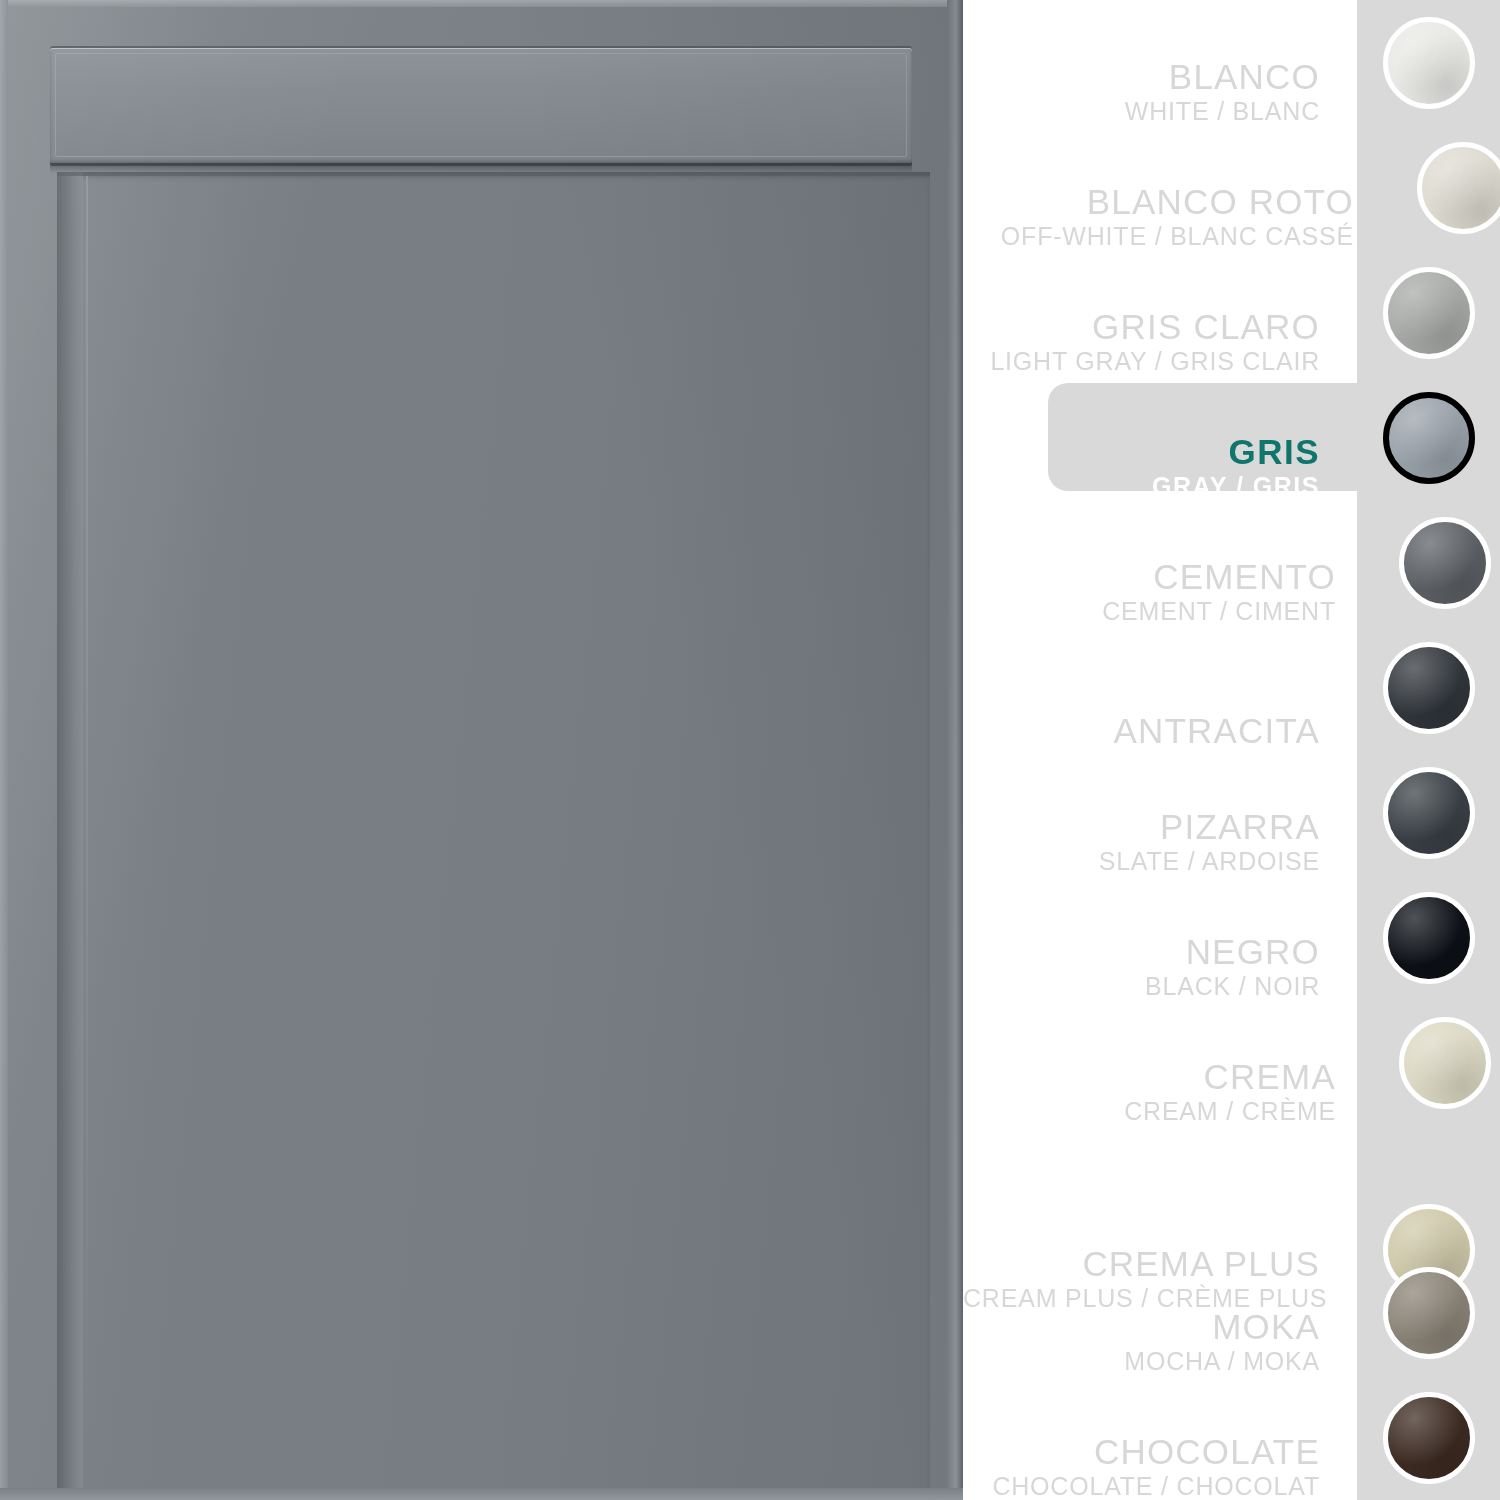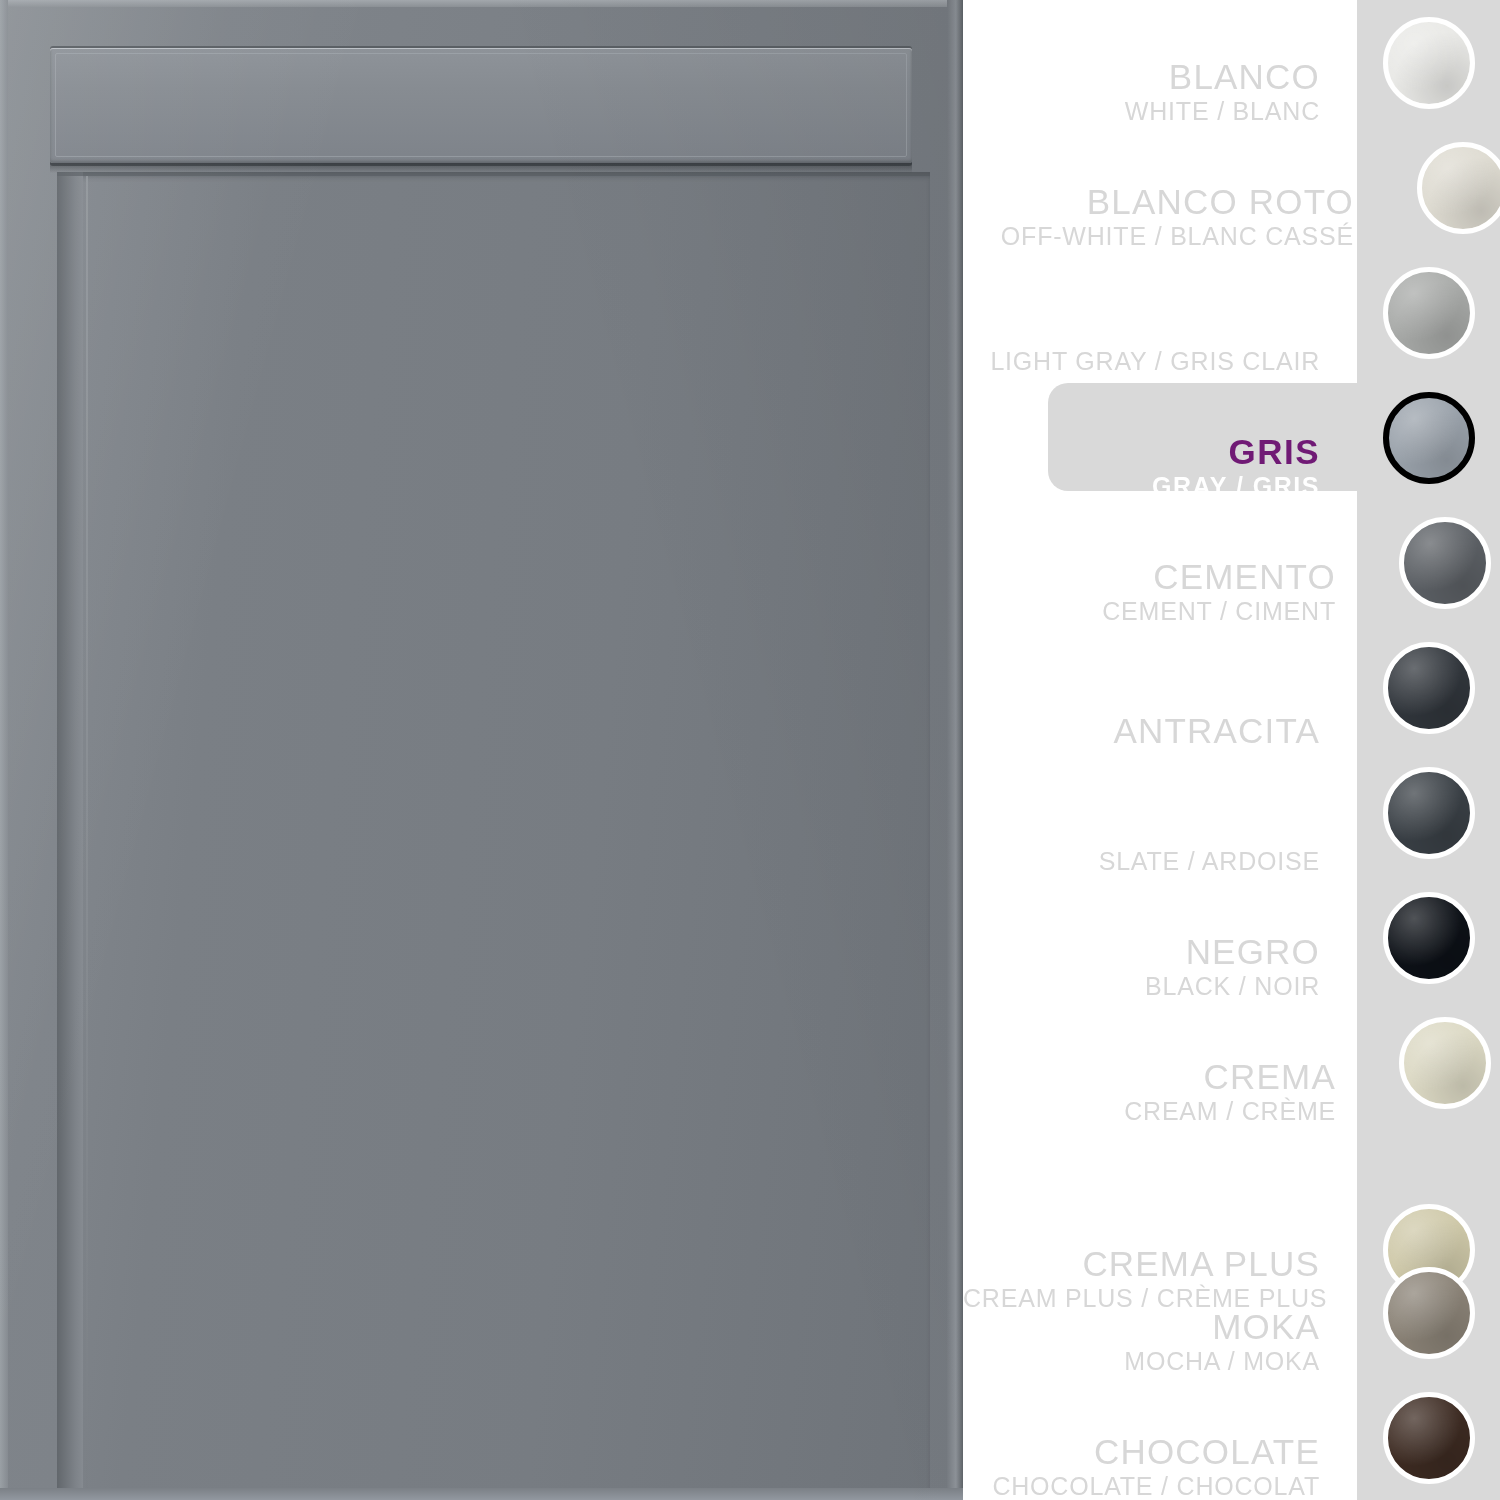--- a/index.html
+++ b/index.html
@@ -139,21 +139,21 @@
   }
 
   
   .row.selected .pill{
     position:absolute;left:85px;top:8px;width:452px;height:108px;
     background:#d9d9d9;
     border-radius:20px 0 0 20px;
   }
   .row.selected .labels{position:relative;z-index:2;}
   .row.selected .name{
-    color:#701a75;font-weight:bold;letter-spacing:1.5px;
+    color:#0f766e;font-weight:bold;letter-spacing:1.5px;
   }
   .row.selected .sub{
     color:#ffffff;font-weight:bold;letter-spacing:1.5px;
   }
   .row.selected .swatch-wrap{position:relative;z-index:2;}
   .row.selected .swatch{
     border:6px solid #000000;
   }
 </style>
 </head>
@@ -193,20 +193,21 @@
           <div class="labels">
             <div class="name">BLANCO ROTO</div>
             <div class="sub">OFF-WHITE / BLANC CASSÉ</div>
           </div>
           <div class="swatch-wrap">
             <div class="swatch" style="background: rgb(222, 219, 209);"></div>
           </div>
         </div>
         <div class="row" style="top: 250px; height: 125px;">
           <div class="labels">
+            <div class="name">GRIS CLARO</div>
             <div class="sub">LIGHT GRAY / GRIS CLAIR</div>
           </div>
           <div class="swatch-wrap">
             <div class="swatch" style="background: rgb(168, 170, 168);"></div>
           </div>
         </div>
         <div class="row selected" style="top: 375px; height: 125px;">
           <div class="pill"></div>
           <div class="labels">
             <div class="name">GRIS</div>
@@ -228,20 +229,21 @@
         <div class="row" style="top: 625px; height: 125px;">
           <div class="labels">
             <div class="name">ANTRACITA</div>
           </div>
           <div class="swatch-wrap">
             <div class="swatch" style="background: rgb(49, 54, 60);"></div>
           </div>
         </div>
         <div class="row" style="top: 750px; height: 125px;">
           <div class="labels">
+            <div class="name">PIZARRA</div>
             <div class="sub">SLATE / ARDOISE</div>
           </div>
           <div class="swatch-wrap">
             <div class="swatch" style="background: rgb(58, 64, 70);"></div>
           </div>
         </div>
         <div class="row" style="top: 875px; height: 125px;">
           <div class="labels">
             <div class="name">NEGRO</div>
             <div class="sub">BLACK / NOIR</div>

